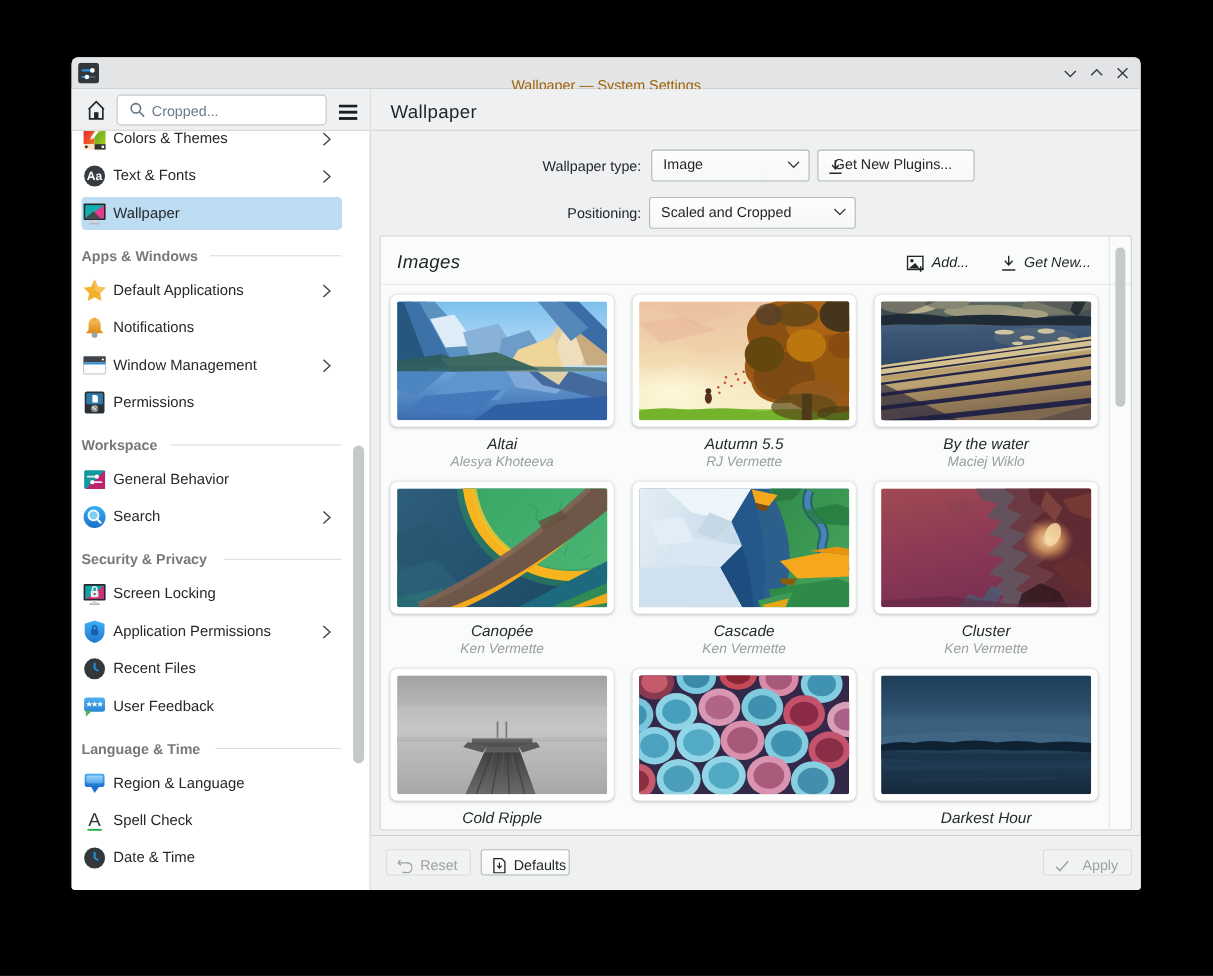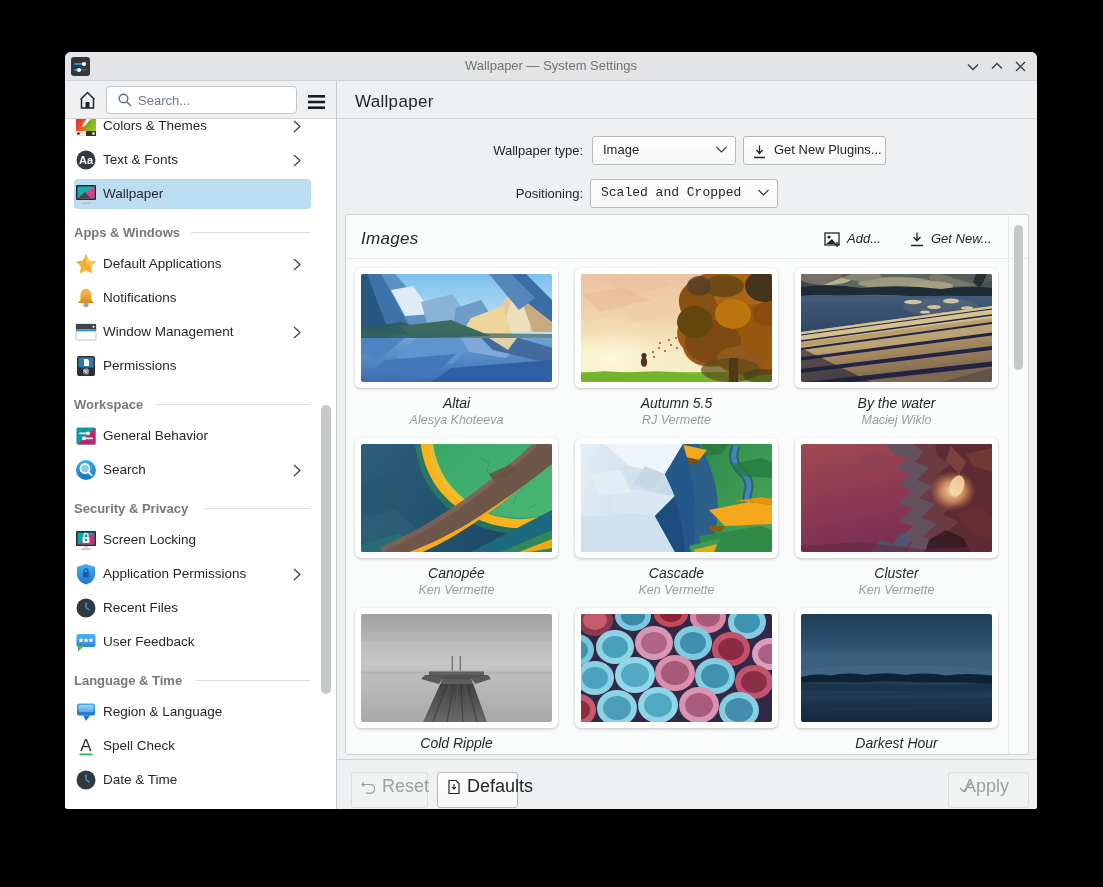--- a/index.html
+++ b/index.html
@@ -1,19 +1,19 @@
 <!DOCTYPE html>
 <html><head>
 <meta charset="utf-8">
 <style>
 * { margin:0; padding:0; box-sizing:border-box; }
 html,body { width:1103px; height:887px; background:#000; font-family:"Liberation Sans", sans-serif; overflow:hidden; }
 #win { position:absolute; left:65px; top:52px; width:972px; height:757px; border-radius:6px 6px 3px 3px; overflow:hidden; background:#eff0f1; }
 #titlebar { position:absolute; left:0; top:0; width:972px; height:29px; background:#e2e4e6; border-bottom:1px solid #cfd2d4; }
-#title { position:absolute; left:0; top:0; width:100%; height:28px; line-height:28px; text-align:center; font-size:13px; color:#737373; }
+#title { position:absolute; left:0; top:12px; width:100%; height:28px; line-height:28px; text-align:center; font-size:13px; color:#a16207; }
 #sidebar { position:absolute; left:0; top:29px; width:272px; height:728px; background:#fff; }
 #sidebar .vline { position:absolute; right:0; top:0; width:1px; height:728px; background:#c6c8c9; }
 #sidehead { position:absolute; left:0; top:0; width:271px; height:38px; background:#eff0f1; border-bottom:1px solid #d3d5d6; z-index:5; }
 #searchbox { position:absolute; left:41px; top:5px; width:191px; height:28px; background:#fff; border:1px solid #c3c7c9; border-radius:4px; color:#697c8e; font-size:13px; }
 #searchbox .ph { position:absolute; left:31px; top:6px; }
 #list { position:absolute; left:0; top:38px; width:252px; height:690px; overflow:hidden; }
 .row { position:absolute; left:0; width:252px; height:34px; }
 .row .hl { position:absolute; left:9px; top:2px; width:237px; height:30px; background:#bcdcf2; border-radius:4px; }
 .row .ic { position:absolute; left:10px; top:6px; width:22px; height:22px; }
 .row .tx { position:absolute; left:38px; top:0; height:34px; line-height:34px; font-size:13.5px; color:#25282b; }
@@ -33,21 +33,21 @@
 #card { position:absolute; left:8px; top:133px; width:684px; height:541px; background:#fafbfb; border:1px solid #d0d2d3; border-radius:3px; overflow:hidden;font-style:italic; }
 #cardhead { position:absolute; left:0; top:0; width:682px; height:44px; border-bottom:1px solid #e6e8e9; }
 #cardhead .t { position:absolute; left:15px; top:14px; font-size:17px; letter-spacing:0.3px; color:#232629; }
 .tool { position:absolute; top:2px; height:44px; font-size:13px; color:#232629; line-height:44px; }
 #cardscroll { position:absolute; left:668px; top:10px; width:9px; height:145px; background:#c6c9ca; border-radius:5px; }
 .tile { position:absolute; width:203px; height:120px; background:#fff; border-radius:6px; box-shadow:0 1px 3px rgba(120,120,125,0.45); }
 .tile svg { position:absolute; left:6px; top:6px; border-radius:2px; }
 .cap1 { position:absolute; width:203px; text-align:center; font-size:14px; color:#26292c; }
 .cap2 { position:absolute; width:203px; text-align:center; font-size:12.5px; color:#9a9da0; }
 #botbar { position:absolute; left:0; top:678px; width:700px; height:50px; background:#eff0f1; border-top:1px solid #cfd1d2; }
-.bbtn { position:absolute; top:12px; height:36px; border-radius:3px; font-size:18px; line-height:27px; }
+.bbtn { position:absolute; top:12px; height:24px; border-radius:3px; font-size:13px; line-height:27px; }
 .ibt { display:inline-block; vertical-align:middle; }
 </style>
 </head>
 <body>
 <div id="win">
   <div id="titlebar">
     <svg width="19" height="19" style="position:absolute;left:6px;top:5px">
       <rect x="0" y="0" width="19" height="19" rx="3" fill="#32373c"></rect>
       <rect x="3" y="6" width="11" height="2" rx="1" fill="#2291e0"></rect>
       <circle cx="13" cy="7" r="2.1" fill="#fff"></circle>
@@ -300,48 +300,48 @@
     <div id="sidehead">
       <svg width="19" height="20" style="position:absolute;left:13px;top:9px" viewBox="0 0 19 20">
         <path d="M2.5 9.5 L9.5 2.5 L16.5 9.5 M3.5 8.5 L3.5 18 L15.5 18 L15.5 8.5" stroke="#232629" stroke-width="1.5" fill="none"></path>
         <rect x="7.5" y="12" width="4" height="6" fill="#232629"></rect>
       </svg>
       <div id="searchbox">
         <svg width="14" height="14" style="position:absolute;left:11px;top:6px" viewBox="0 0 14 14">
             <circle cx="5.5" cy="5.5" r="4.3" stroke="#5f7284" stroke-width="1.4" fill="none"></circle>
             <path d="M8.8 8.8 L13 13" stroke="#5f7284" stroke-width="1.4"></path>
           </svg>
-        <span class="ph">Search...</span>
+        <span class="ph">Cropped...</span>
       </div>
       <svg width="17" height="14" style="position:absolute;left:243px;top:14px" viewBox="0 0 17 14">
         <rect x="0" y="0" width="17" height="2.6" fill="#1b1e20"></rect>
           <rect x="0" y="5.7" width="17" height="2.6" fill="#1b1e20"></rect>
           <rect x="0" y="11.4" width="17" height="2.6" fill="#1b1e20"></rect>
       </svg>
     </div>
   </div>
   <div id="main">
     <div id="mainhead">
         <div class="t">Wallpaper</div>
       </div>
     <div class="label" style="left:96px;top:55px;width:150px;">Wallpaper type:</div>
     <div class="combo" style="left:255px;top:55px;width:144px;">
         <div class="cv">Image</div>
         <svg width="11" height="7" viewBox="0 0 11 7">
           <path d="M0.5 1 L5.5 6 L10.5 1" stroke="#3b3e40" stroke-width="1.2" fill="none"></path>
         </svg>
       </div>
-    <div class="btn" style="left:406px;top:55px;width:143px;padding-left:30px;">
+    <div class="btn" style="left:406px;top:55px;width:143px;padding-left:14px;">
       <svg width="13" height="14" style="position:absolute;left:9px;top:8px" viewBox="0 0 13 14">
           <path d="M6.5 0.5 L6.5 8 M3.5 5 L6.5 8.5 L9.5 5" stroke="#232629" stroke-width="1.3" fill="none"></path>
           <path d="M1 12.5 L12 12.5" stroke="#232629" stroke-width="1.3"></path>
         </svg>
       Get New Plugins...</div>
     <div class="label" style="left:96px;top:98px;width:150px;">Positioning:</div>
-    <div class="combo" style="left:253px;top:98px;width:188px;font-family:Liberation Mono, monospace;">
+    <div class="combo" style="left:253px;top:98px;width:188px;">
         <div class="cv">Scaled and Cropped</div>
         <svg width="11" height="7" viewBox="0 0 11 7">
           <path d="M0.5 1 L5.5 6 L10.5 1" stroke="#3b3e40" stroke-width="1.2" fill="none"></path>
         </svg>
       </div>
     <div id="card">
       <div id="cardhead">
         <div class="t">Images</div>
         <div class="tool" style="left:478px;"><svg class="ibt" width="17" height="16" viewBox="0 0 17 16" style="margin-right:6px">
               <rect x="1" y="1" width="14" height="12" stroke="#232629" stroke-width="1.3" fill="none"></rect>
@@ -722,20 +722,20 @@
             <path d="M3 1 L1 3.5 L3.5 5.5" stroke="#9ea1a4" stroke-width="1.2" fill="none"></path>
             <path d="M1.5 3.5 L8 3.5 A4.5 4.5 0 1 1 8 12.2 L5 12.2" stroke="#9ea1a4" stroke-width="1.2" fill="none"></path>
           </svg>
         Reset</div>
       <div class="bbtn" style="left:100px;width:81px;background:linear-gradient(#fefefe,#f6f7f7);border:1px solid #b6babc;color:#232629;padding-left:29px;">
         <svg width="12" height="14" style="position:absolute;left:10px;top:7px" viewBox="0 0 12 14">
             <path d="M1 0.5 L8 0.5 L11 3.5 L11 13.5 L1 13.5 Z" stroke="#232629" stroke-width="1.2" fill="none"></path>
             <path d="M6 4 L6 9 M4 7 L6 9.2 L8 7" stroke="#232629" stroke-width="1.1" fill="none"></path>
           </svg>
         Defaults</div>
-      <div class="bbtn" style="left:611px;width:81px;background:#f1f2f2;border:1px solid #dadcdd;color:#9ea1a4;padding-left:15px;">
+      <div class="bbtn" style="left:611px;width:81px;background:#f1f2f2;border:1px solid #dadcdd;color:#9ea1a4;padding-left:35px;">
         <svg width="13" height="11" style="position:absolute;left:10px;top:9px" viewBox="0 0 13 11">
             <path d="M1 6 L4.5 9.5 L12 1" stroke="#9ea1a4" stroke-width="1.4" fill="none"></path>
           </svg>
         Apply</div>
     </div>
   </div>
 </div>
 
 </body></html>

